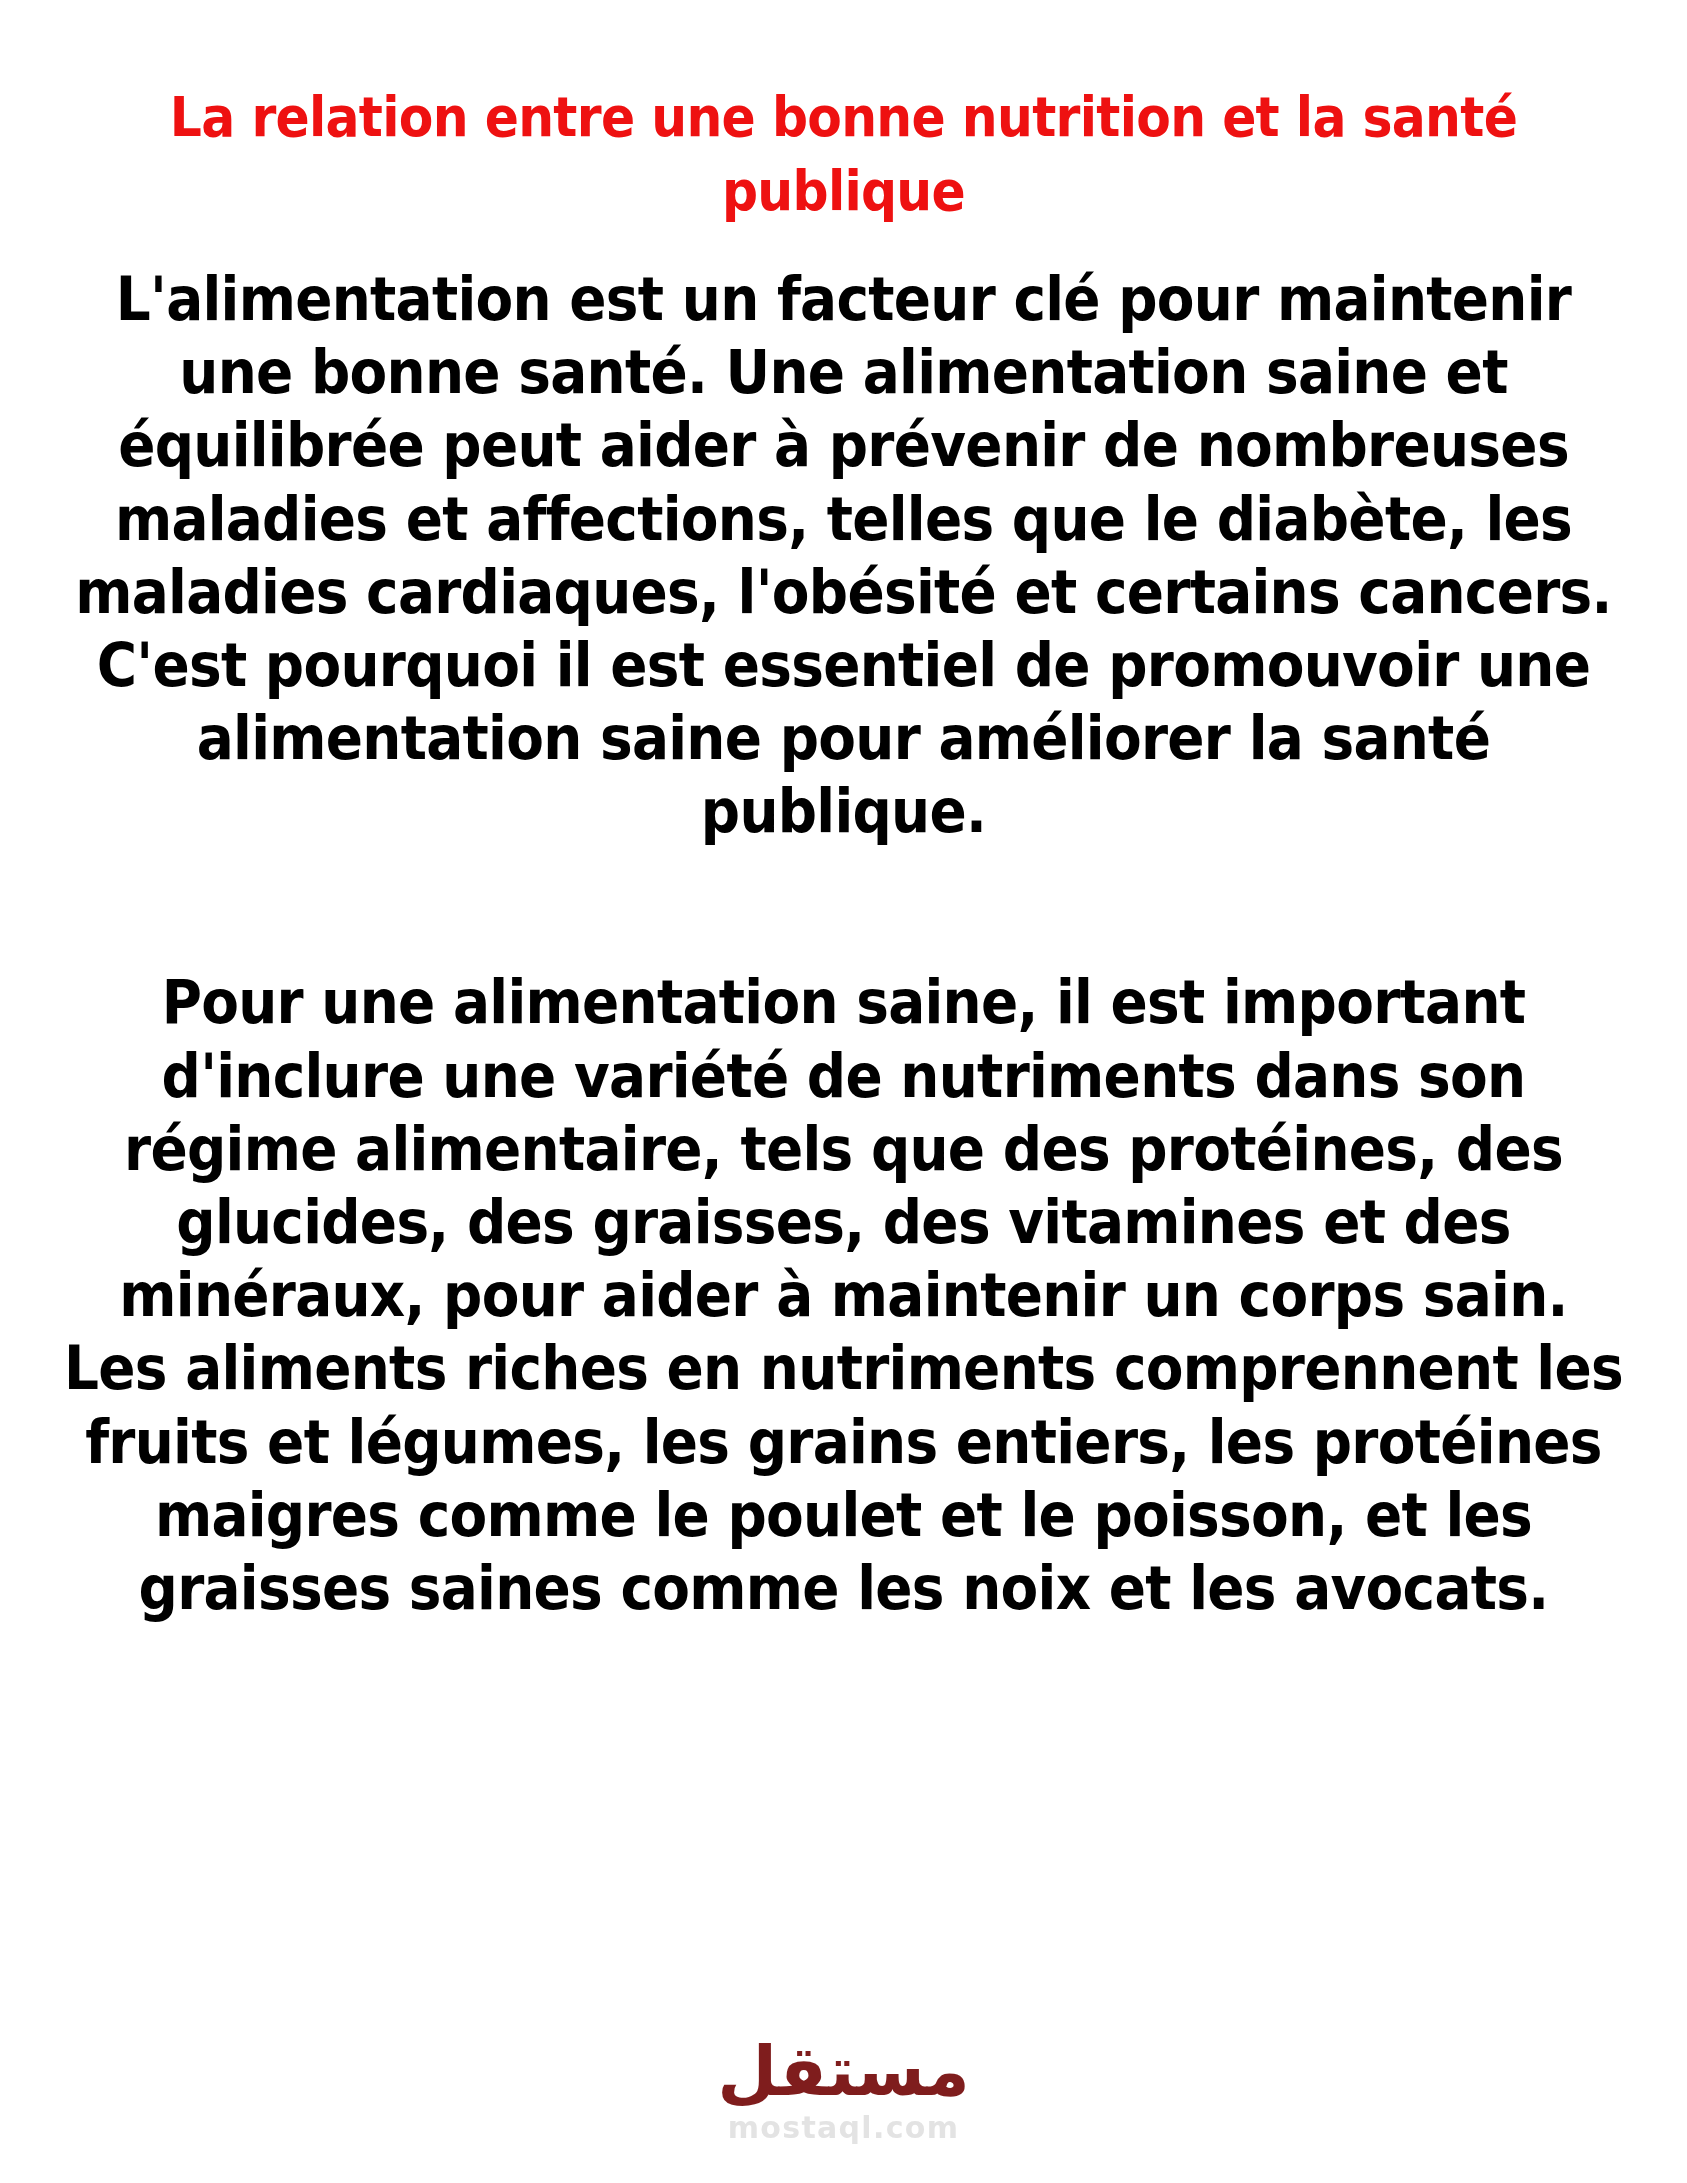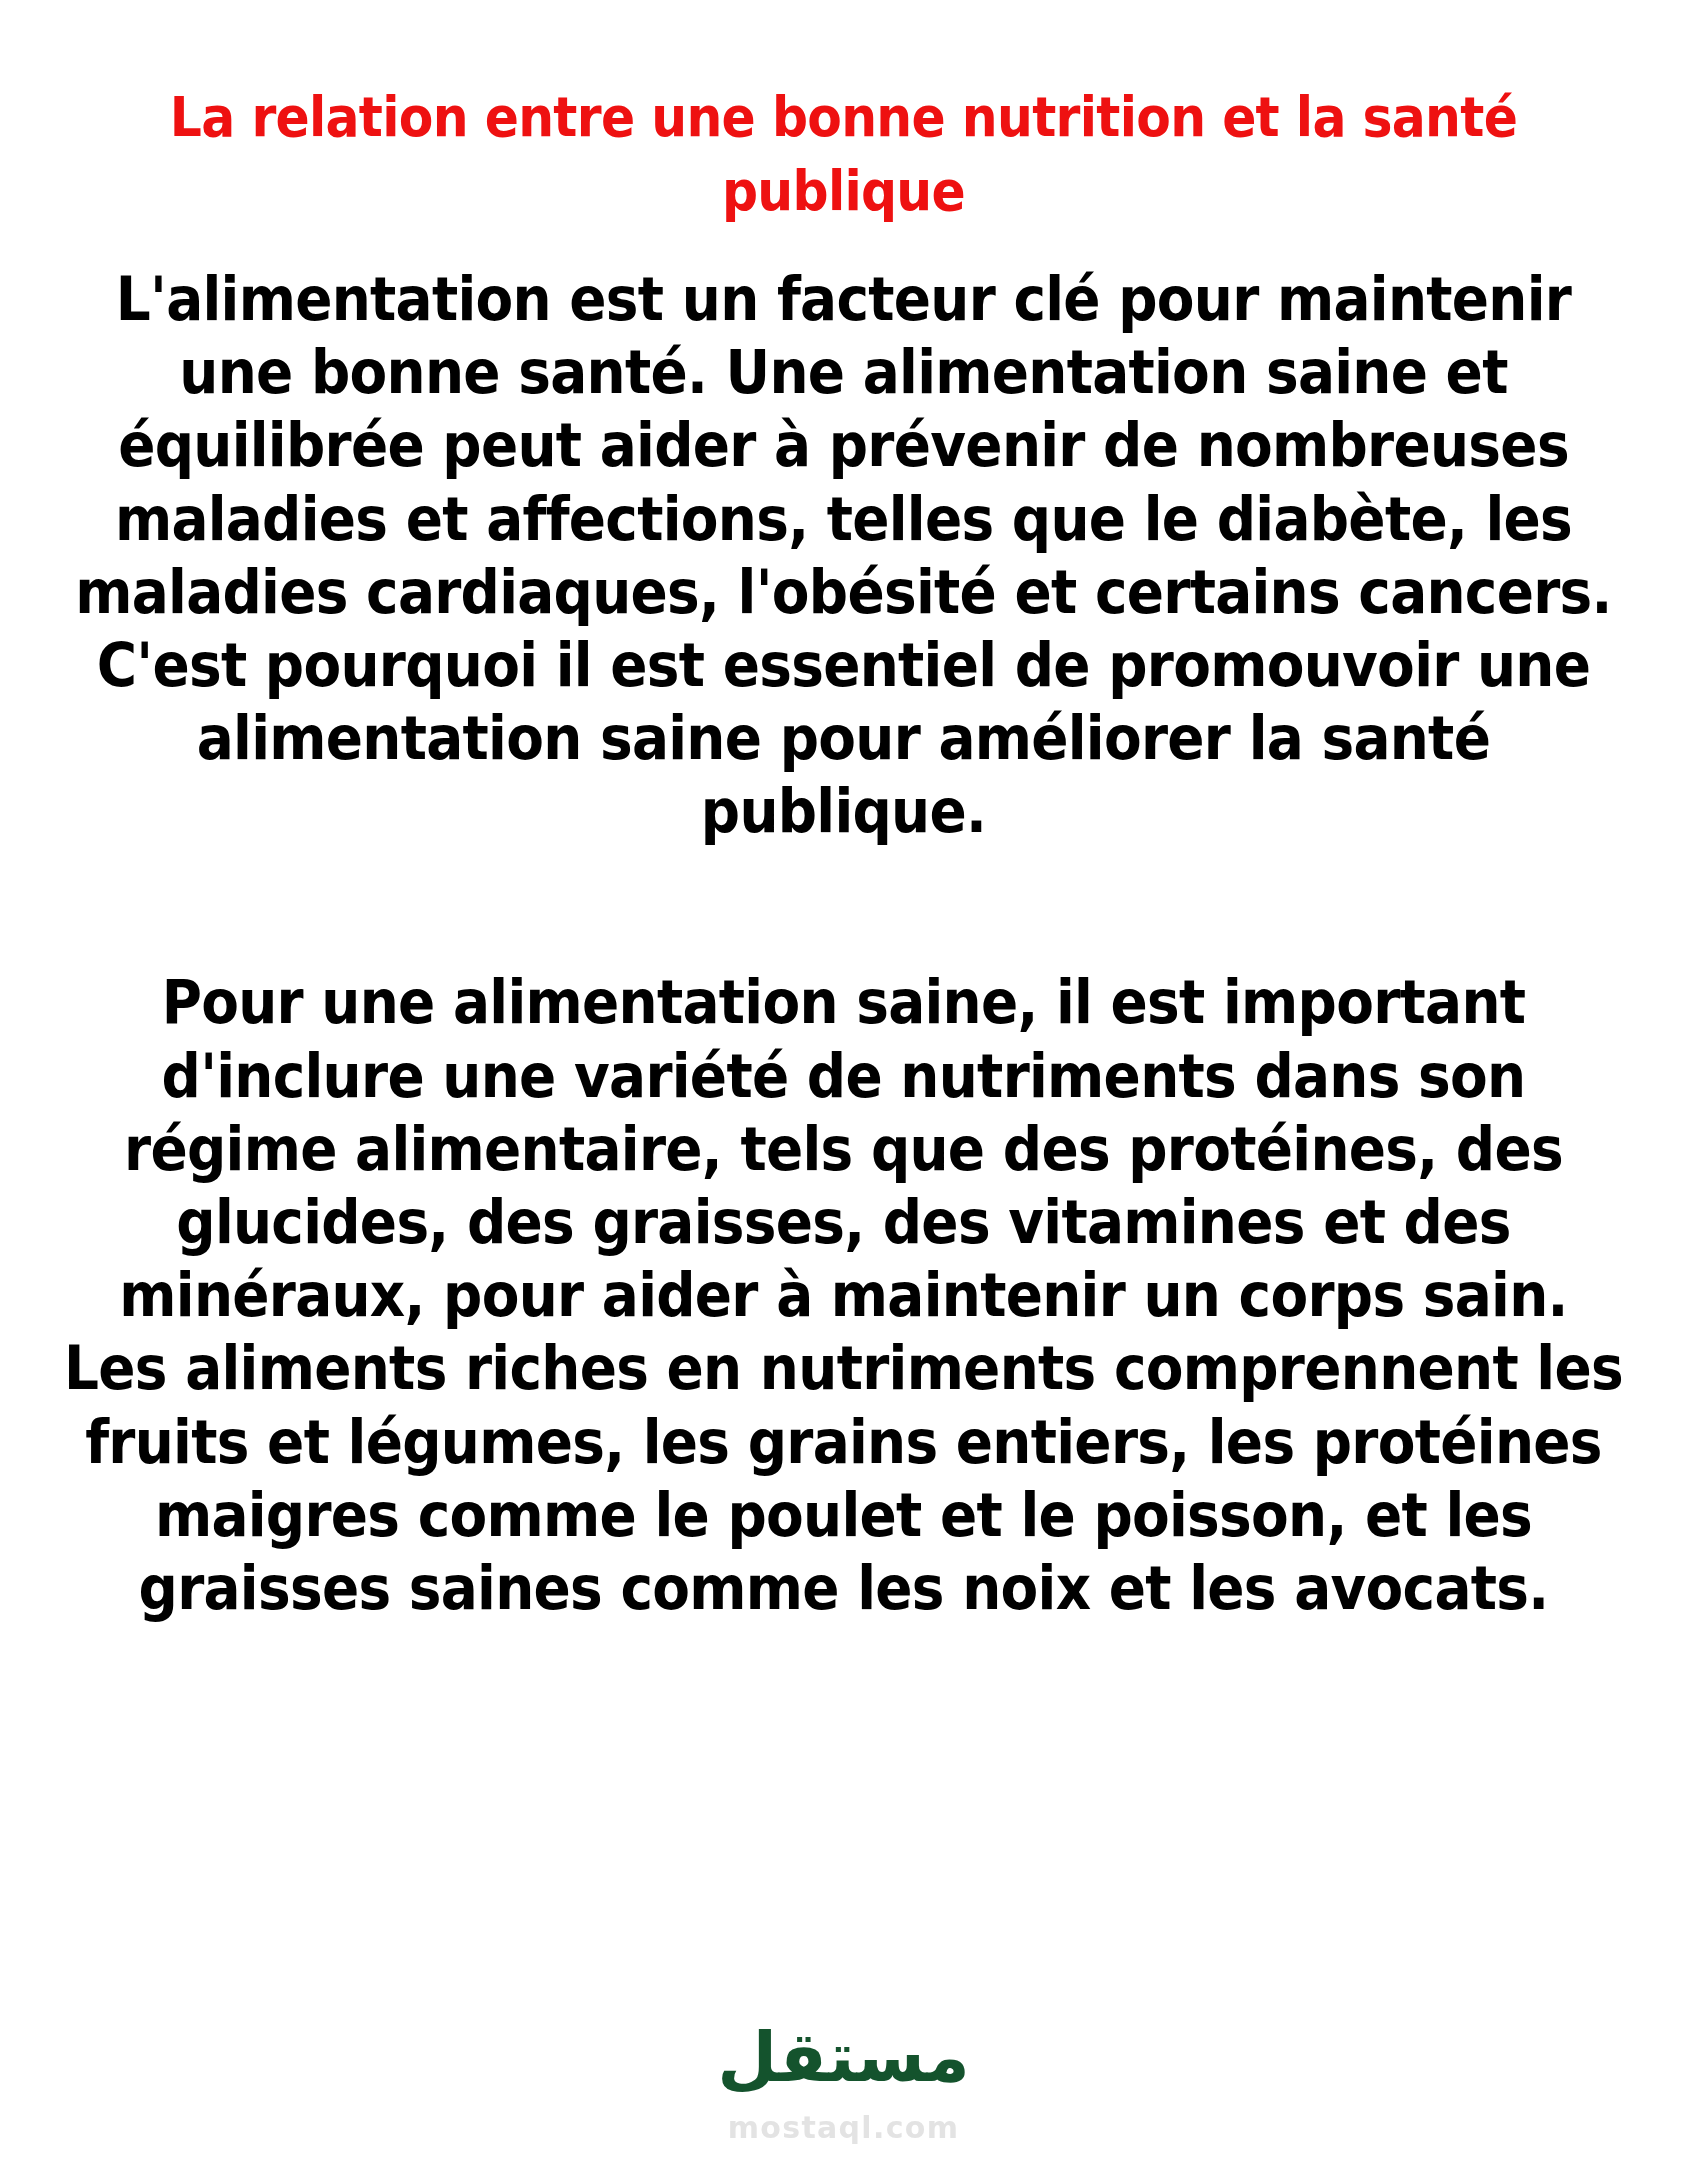--- a/index.html
+++ b/index.html
@@ -46,35 +46,35 @@
     font-stretch: normal;
     font-family: "DejaVu Sans", sans-serif;
   }
   .wm-logo {
     font-size: 69px;
     line-height: 1.0;
     font-weight: bold;
   }
   .wm-site {
     font-size: 30px;
-    margin-top: 18px;
+    margin-top: 4px;
     letter-spacing: 1.3px;
     font-weight: bold;
   }
 </style>
 </head>
 <body>
 
 <div class="page">
 
   <h1 class="doc-title" style="color: rgb(238, 17, 17);">La relation entre une bonne nutrition et la santé publique</h1>
 
   <p class="para para-1">L'alimentation est un facteur clé pour maintenir une bonne santé. Une alimentation saine et équilibrée peut aider à prévenir de nombreuses maladies et affections, telles que le diabète, les maladies cardiaques, l'obésité et certains cancers. C'est pourquoi il est essentiel de promouvoir une alimentation saine pour améliorer la santé publique.</p>
 
   <p class="para para-2">Pour une alimentation saine, il est important d'inclure une variété de nutriments dans son régime alimentaire, tels que des protéines, des glucides, des graisses, des vitamines et des minéraux, pour aider à maintenir un corps sain. Les aliments riches en nutriments comprennent les fruits et légumes, les grains entiers, les protéines maigres comme le poulet et le poisson, et les graisses saines comme les noix et les avocats.</p>
 
   <div class="watermark">
-    <div class="wm-logo" style="color: #14532d;">مستقل</div>
+    <div class="wm-logo" style="color: #7f1d1d;">مستقل</div>
     <div class="wm-site" style="color: rgb(227, 227, 227);">mostaql.com</div>
   </div>
 
 </div>
 
 
 </body></html>

